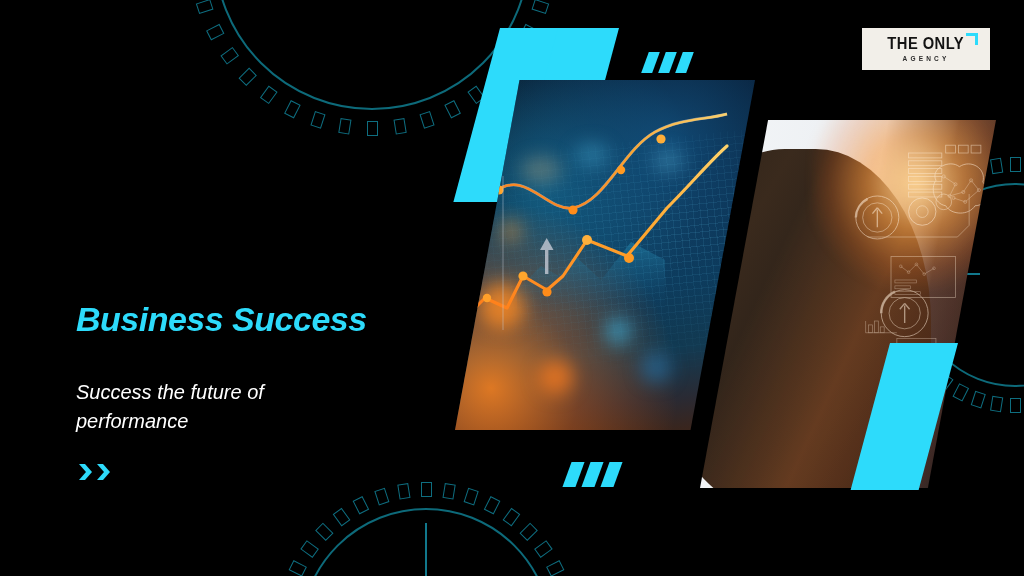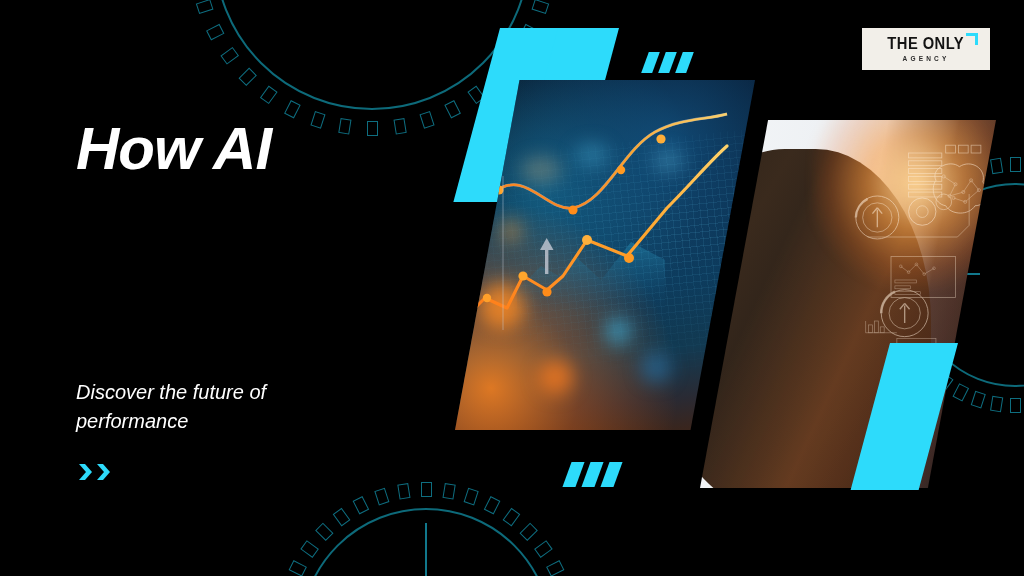--- a/index.html
+++ b/index.html
@@ -400,25 +400,25 @@
     <i></i>
   </div>
 
   <div class="slashes" id="slashes-bottom">
     <i></i>
     <i></i>
     <i></i>
   </div>
 
   <div id="headline">
-    <span class="l1">How AI</span>
-  </div>
-
-
-  <div id="tagline">Discover the future of performance</div>
+  </div>
+
+  <div id="subhead">Business Success</div>
+
+  <div id="tagline">Success the future of performance</div>
 
   <div id="chevrons">
     <svg width="15" height="20" viewBox="0 0 15 20">
       <polygon points="1,2 7,2 14,10 7,18 1,18 8,10" fill="#2DDBFB"></polygon>
     </svg>
     <svg width="15" height="20" viewBox="0 0 15 20">
       <polygon points="1,2 7,2 14,10 7,18 1,18 8,10" fill="#2DDBFB"></polygon>
     </svg>
   </div>
 

